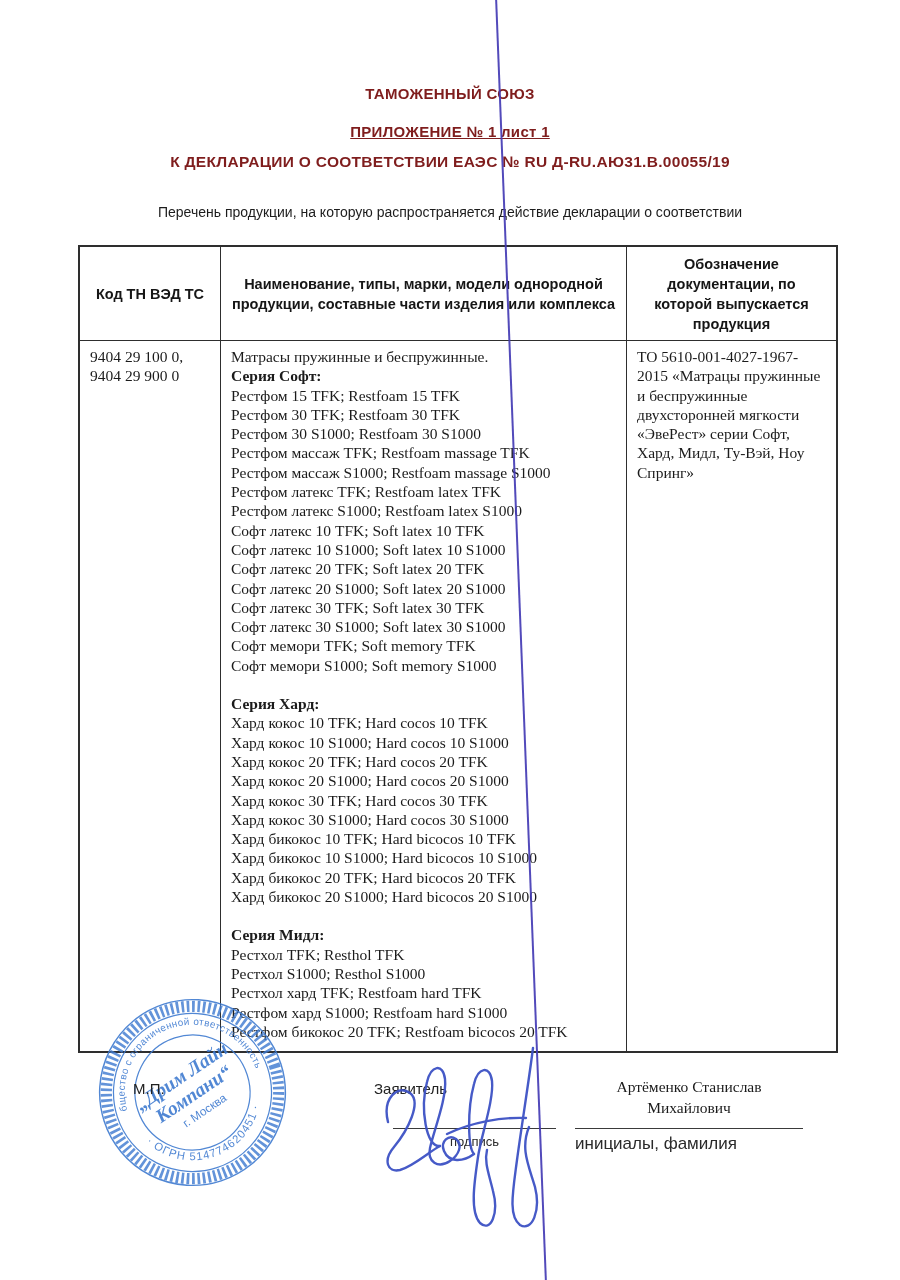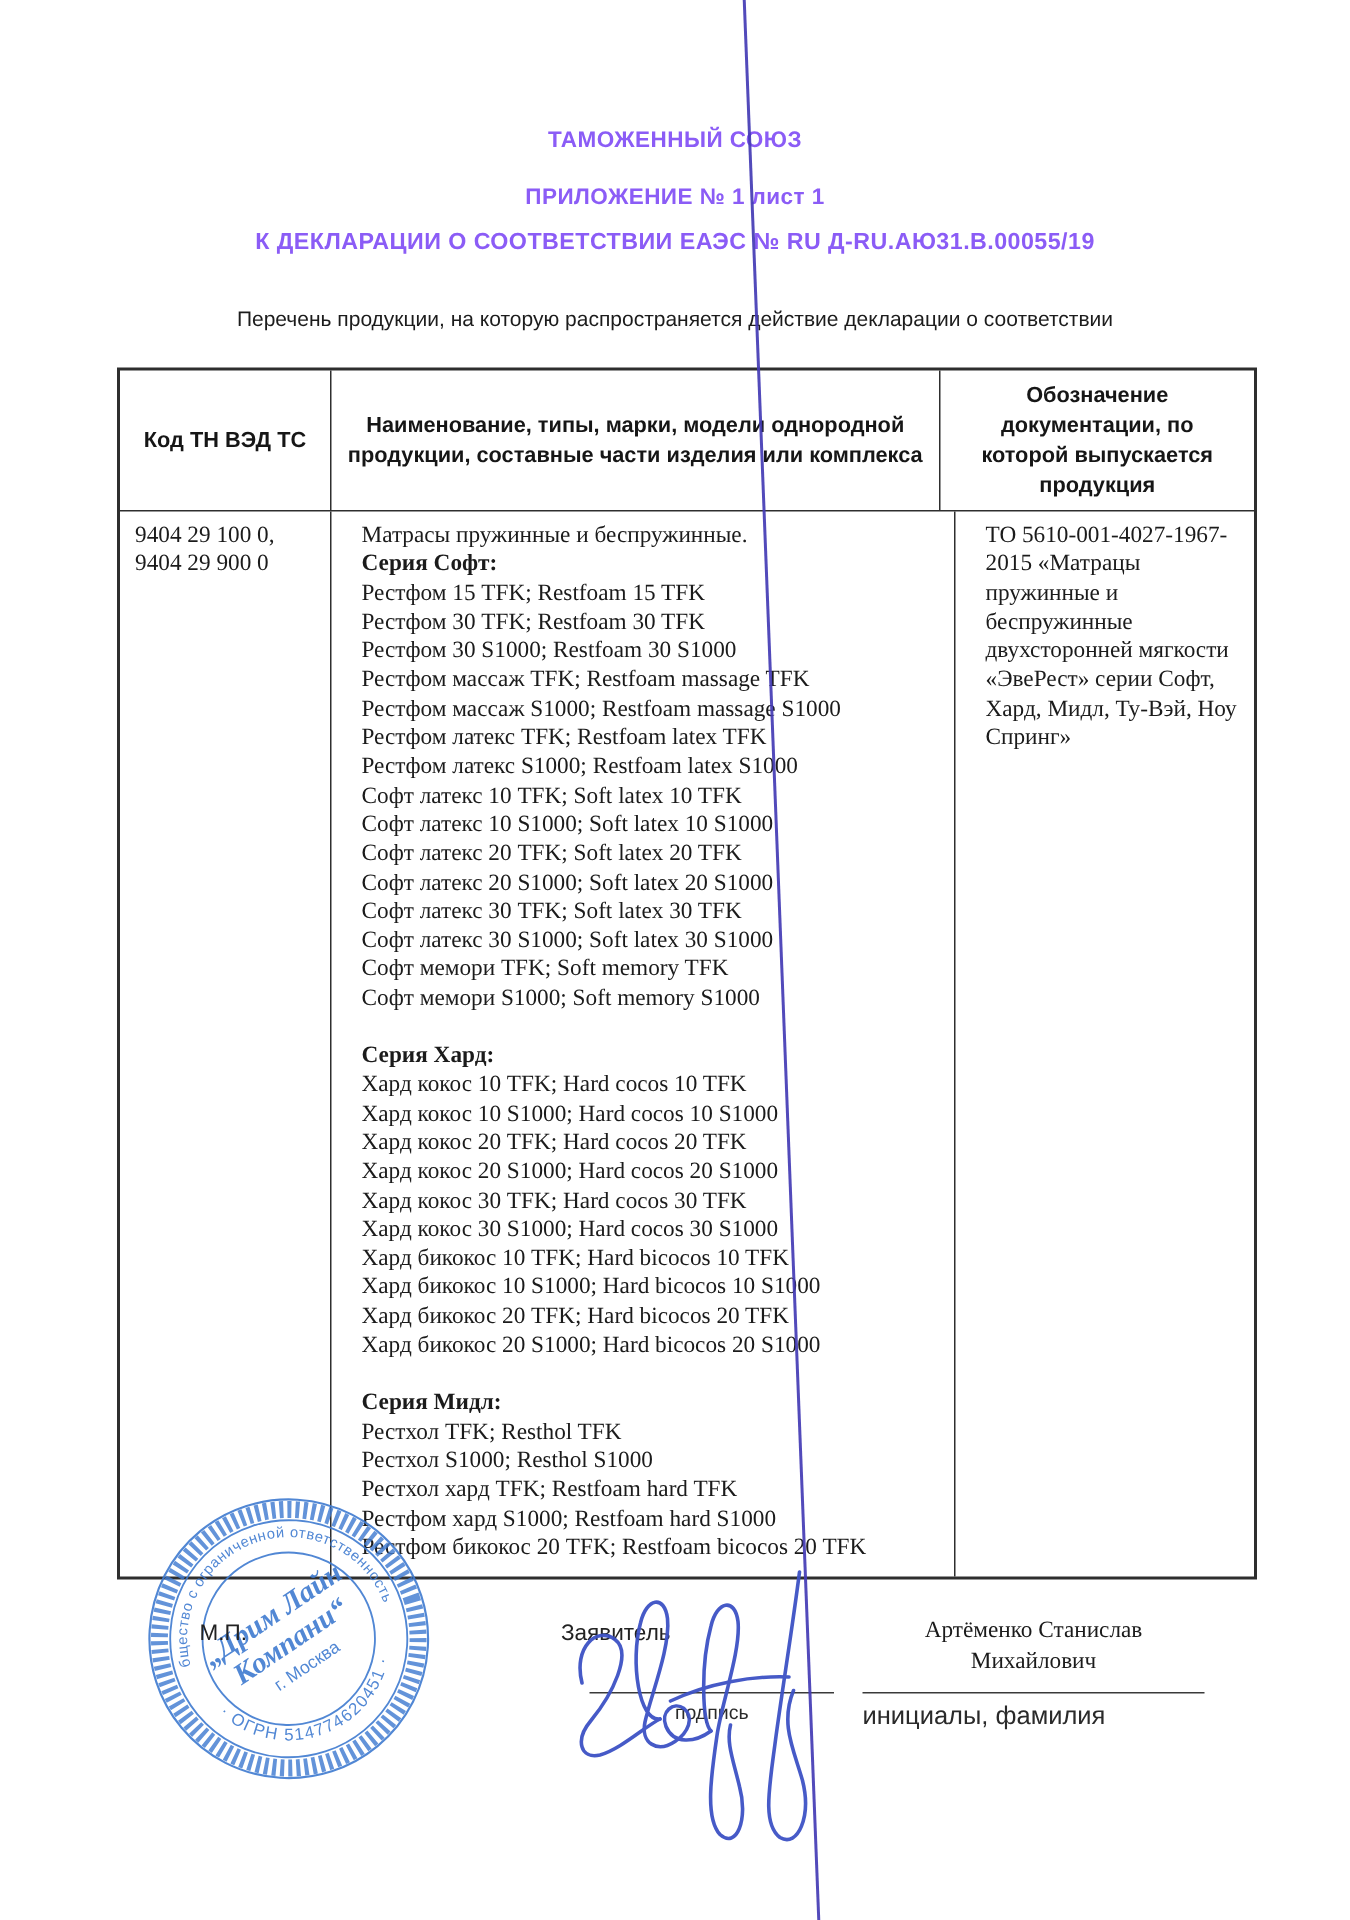--- a/index.html
+++ b/index.html
@@ -3,31 +3,31 @@
 <meta charset="utf-8">
 <style>
   html,body{margin:0;padding:0;background:#e8e8e8;}
   .page{
     position:relative;width:900px;height:1280px;background:#ffffff;
     font-family:"Liberation Sans",sans-serif;color:#1f1f1f;overflow:hidden;
     margin:0 auto;
   }
   
   .doc-head{position:absolute;left:0;width:900px;text-align:center;
-    font-weight:bold;font-size:15px;letter-spacing:.3px;color:#8b5cf6;}
+    font-weight:bold;font-size:15px;letter-spacing:.3px;color:#7f1d1d;}
   .h1{top:85px;}
-  .h2{top:123px;}
+  .h2{top:123px;text-decoration:underline;}
   .h3{top:153px;font-size:15.5px;}
   .subtitle{position:absolute;top:204px;left:0;width:900px;text-align:center;
     font-size:14px;font-weight:normal;color:#1c1c1c;}
   
   .decl-table{position:absolute;left:78px;top:245px;width:760px;height:808px;
     border:2px solid #2e2e2e;box-sizing:border-box;display:flex;flex-direction:column;}
   .t-head{display:flex;height:93px;border-bottom:1.5px solid #2e2e2e;flex:0 0 auto;}
-  .t-body{display:flex;flex:1 1 auto;gap:10px;}
+  .t-body{display:flex;flex:1 1 auto;}
   .c1{width:141px;flex:0 0 auto;border-right:1.5px solid #2e2e2e;box-sizing:border-box;}
   .c2{width:406px;flex:0 0 auto;border-right:1.5px solid #2e2e2e;box-sizing:border-box;}
   .c3{flex:1 1 auto;box-sizing:border-box;}
   .t-head .cell{display:flex;align-items:center;justify-content:center;text-align:center;
     font-size:14.5px;font-weight:600;line-height:20px;padding:4px 10px;color:#161616;}
   .t-body .cell{font-family:"Liberation Serif",serif;font-size:15.5px;line-height:19.3px;
     padding:6px 8px 6px 10px;color:#1b1b1b;}
   .codes div{white-space:nowrap;}
   .intro{}
   .sec-title{font-weight:bold;}

